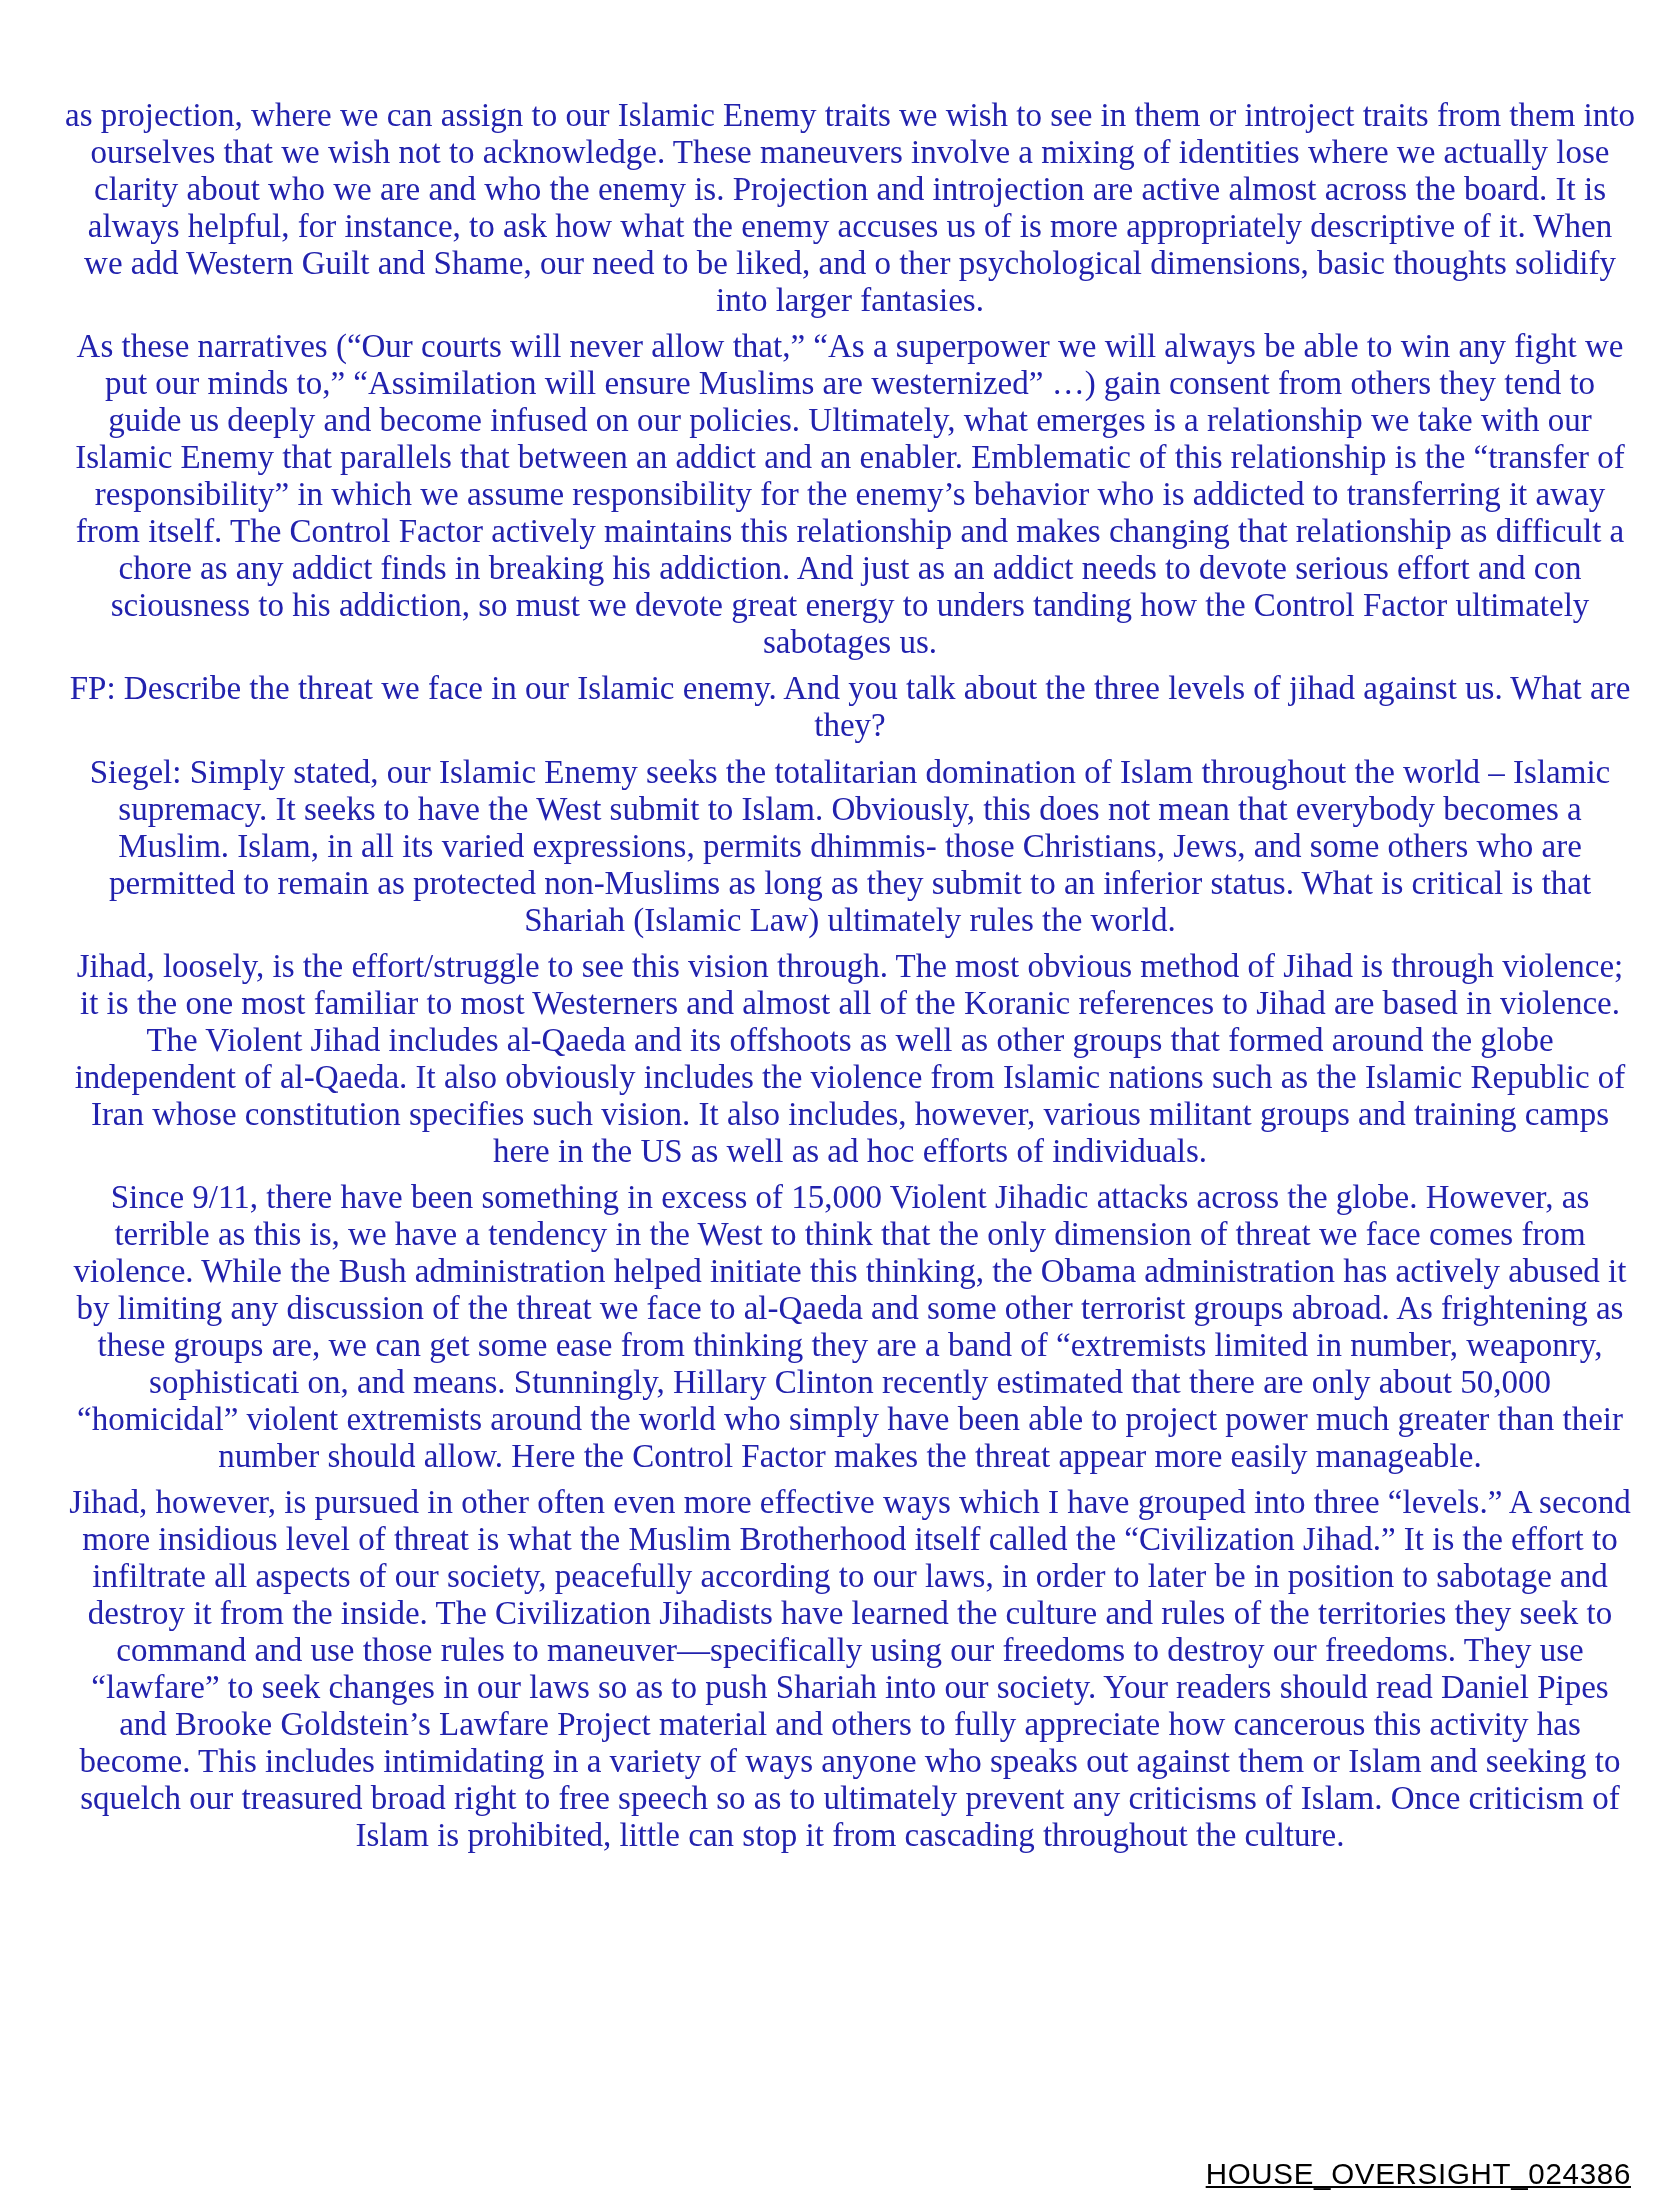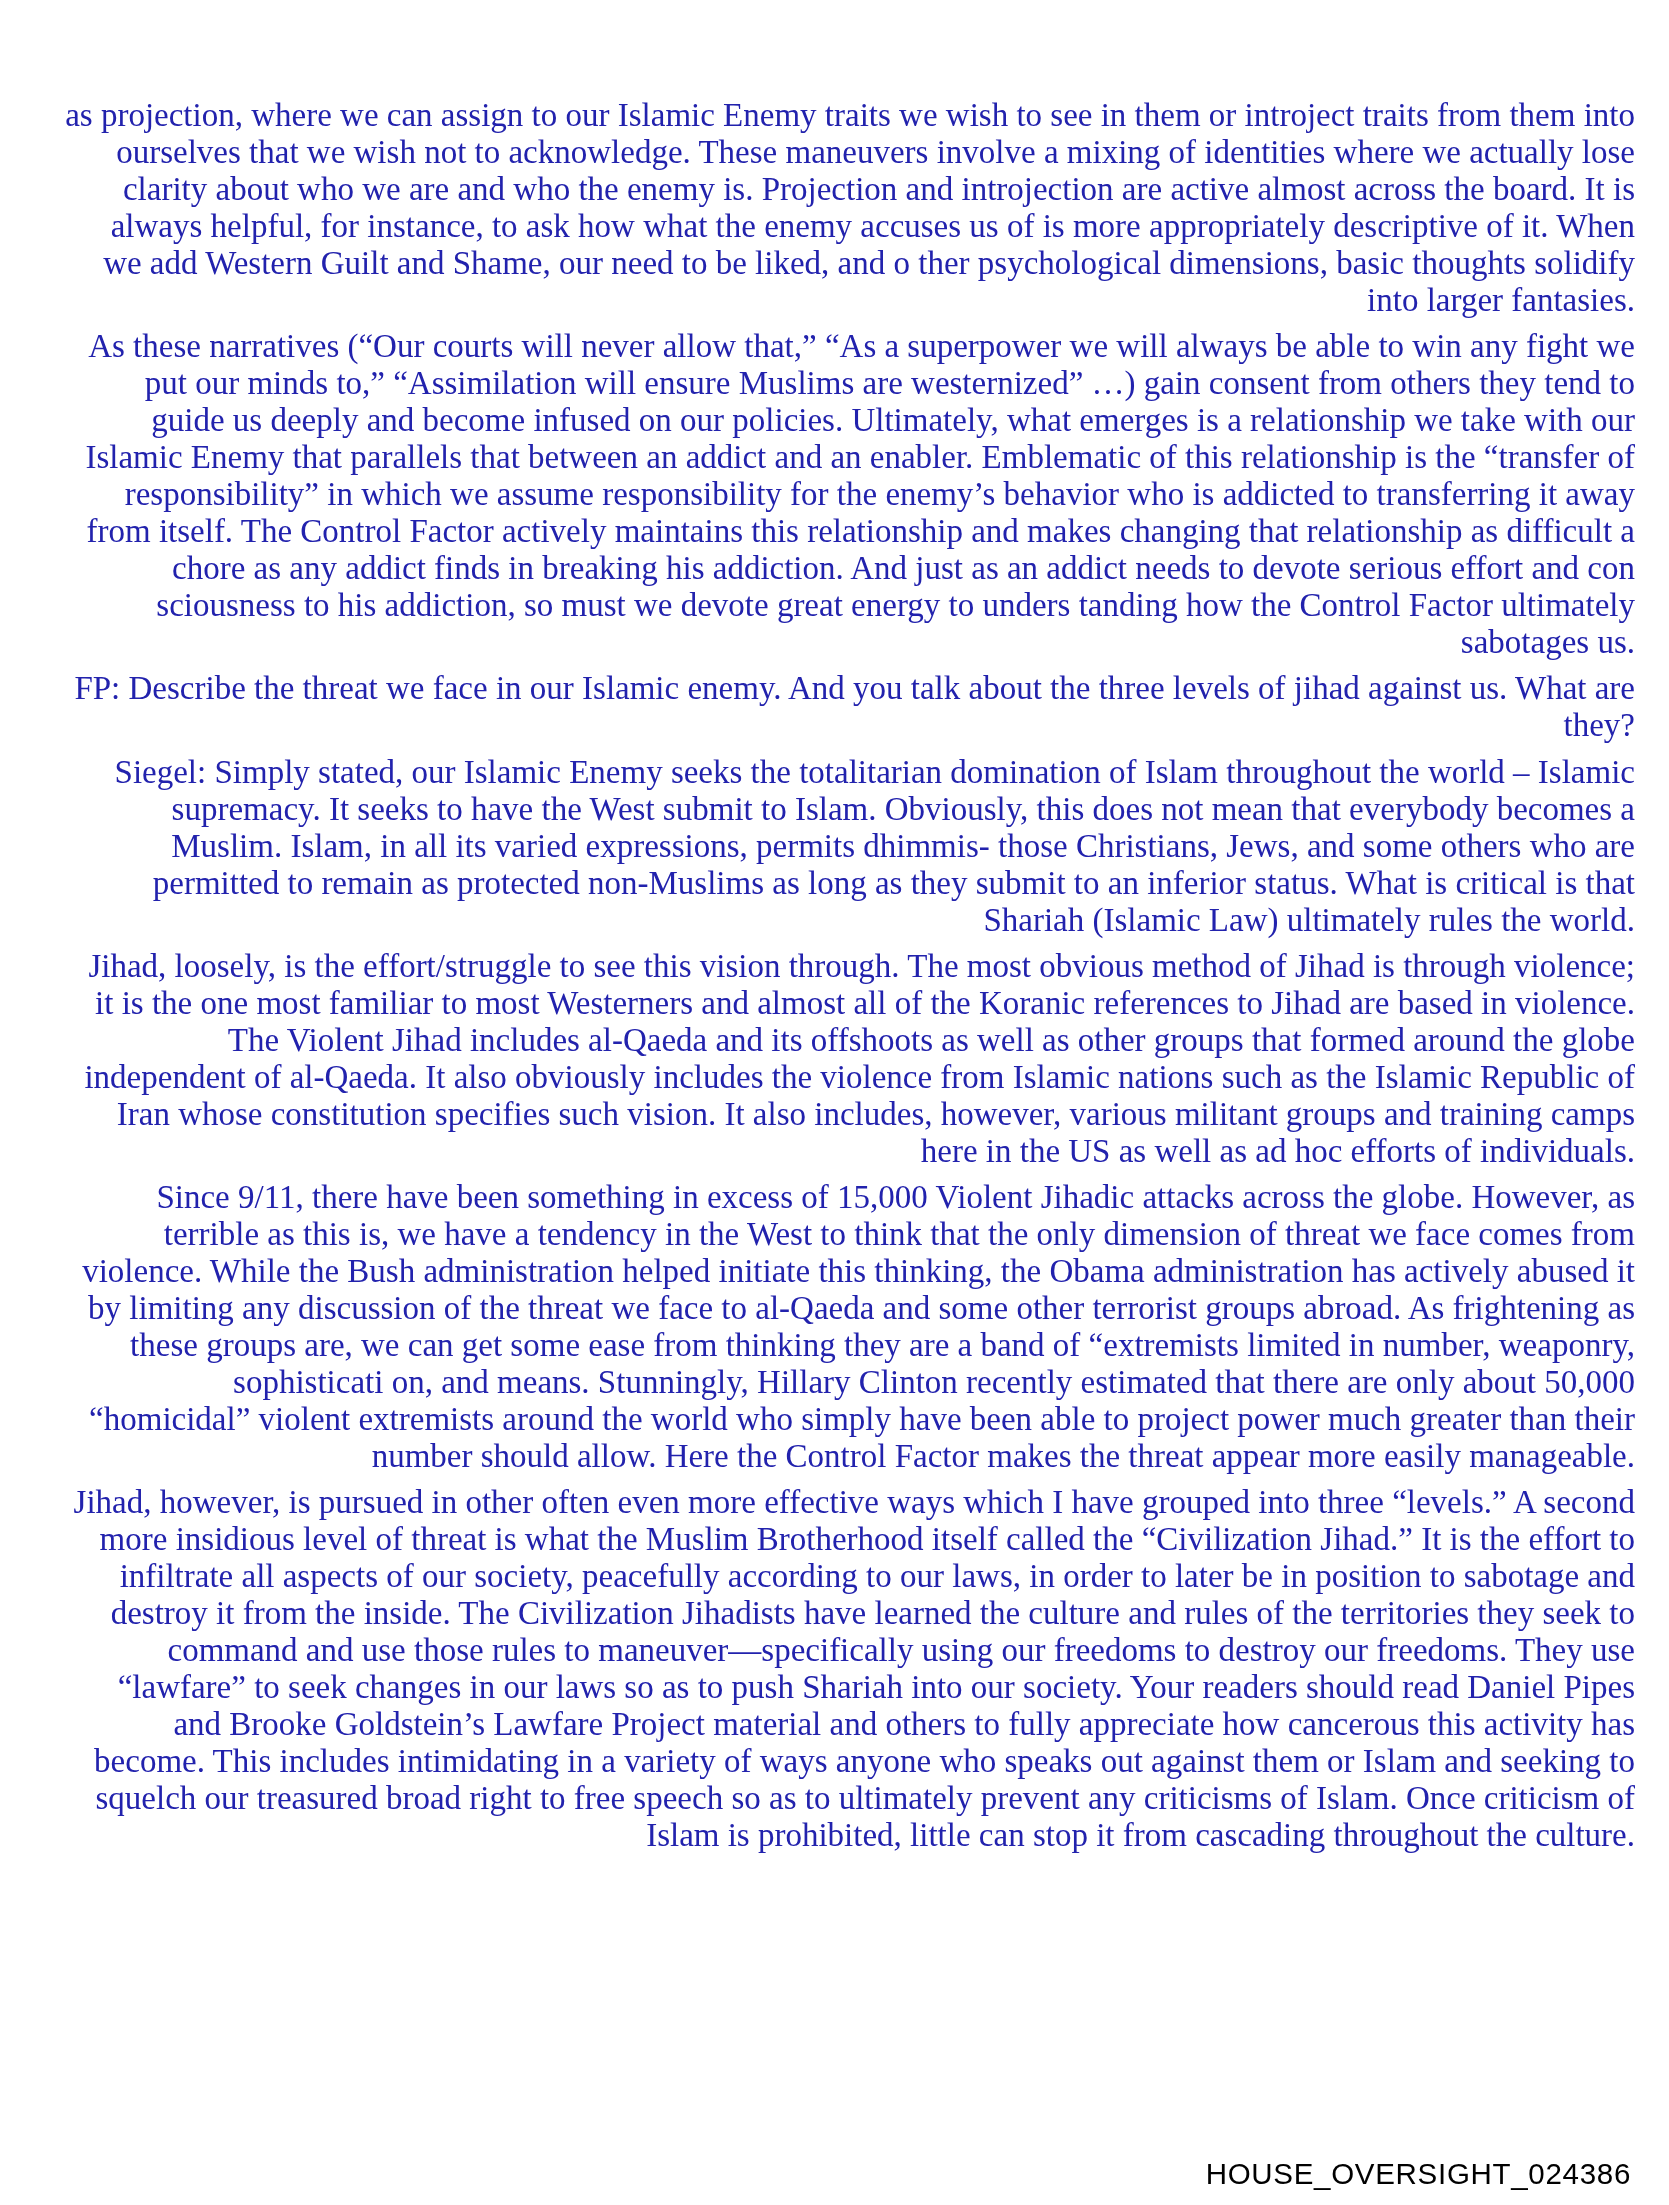--- a/index.html
+++ b/index.html
@@ -20,38 +20,39 @@
     background: #ffffff;
   }
   .content {
     position: absolute;
     left: 65px;
     top: 97px;
     width: 1570px;
     color: #2222ad;
     font-size: 33px;
     line-height: 37px;
-    text-align: right;
+    text-align: center;
   }
   .content p {
     margin: 0 0 9.2px 0;
     padding: 0;
   }
   .content p .speaker {
     font-weight: normal;
   }
   .stamp {
     position: absolute;
     right: 38px;
     bottom: 14.4px;
     font-family: "Liberation Sans", "DejaVu Sans", sans-serif;
     font-size: 29.5px;
     letter-spacing: 0.7px;
     color: #000000;
     white-space: nowrap;
+    text-decoration: underline;
   }
 </style>
 </head>
 <body>
 
 <div class="page">
   <div class="content" id="paragraphs">
       <p><span>as projection, where we can assign to our Islamic Enemy traits we wish to see in them or introject traits from them into ourselves that we wish not to acknowledge. These maneuvers involve a mixing of identities where we actually lose clarity about who we are and who the enemy is. Projection and introjection are active almost across the board. It is always helpful, for instance, to ask how what the enemy accuses us of is more appropriately descriptive of it. When we add Western Guilt and Shame, our need to be liked, and o ther psychological dimensions, basic thoughts solidify into larger fantasies.</span></p>
       <p><span>As these narratives (“Our courts will never allow that,” “As a superpower we will always be able to win any fight we put our minds to,” “Assimilation will ensure Muslims are westernized” …) gain consent from others they tend to guide us deeply and become infused on our policies. Ultimately, what emerges is a relationship we take with our Islamic Enemy that parallels that between an addict and an enabler. Emblematic of this relationship is the “transfer of responsibility” in which we assume responsibility for the enemy’s behavior who is addicted to transferring it away from itself. The Control Factor actively maintains this relationship and makes changing that relationship as difficult a chore as any addict finds in breaking his addiction. And just as an addict needs to devote serious effort and con sciousness to his addiction, so must we devote great energy to unders tanding how the Control Factor ultimately sabotages us.</span></p>
       <p><span class="speaker">FP:</span> <span>Describe the threat we face in our Islamic enemy. And you talk about the three levels of jihad against us. What are they?</span></p>

